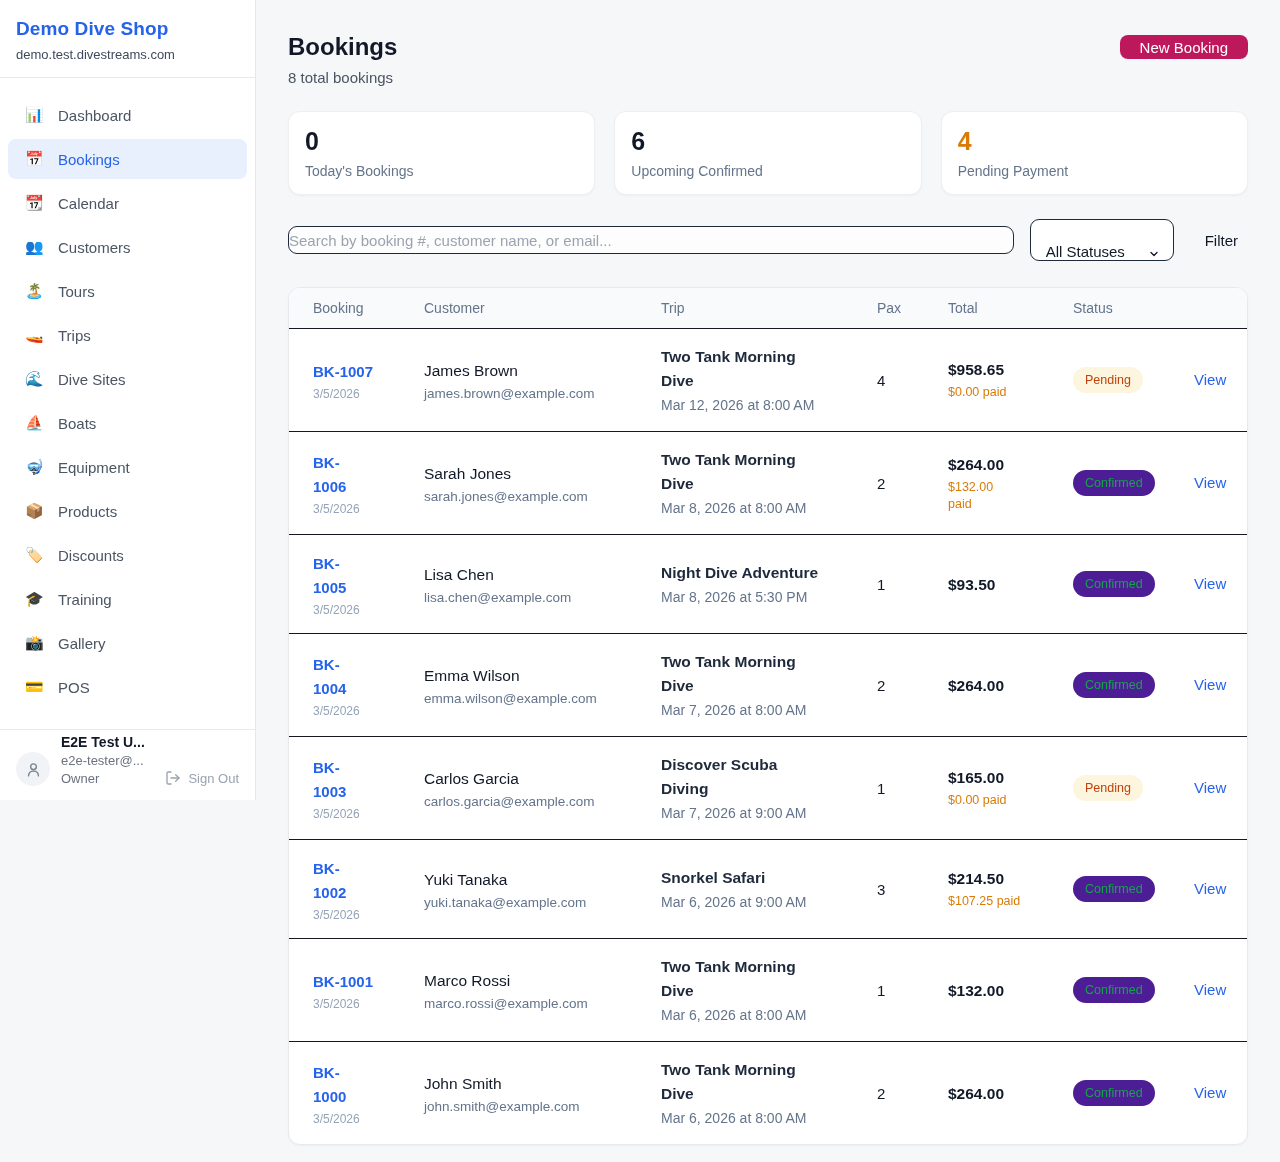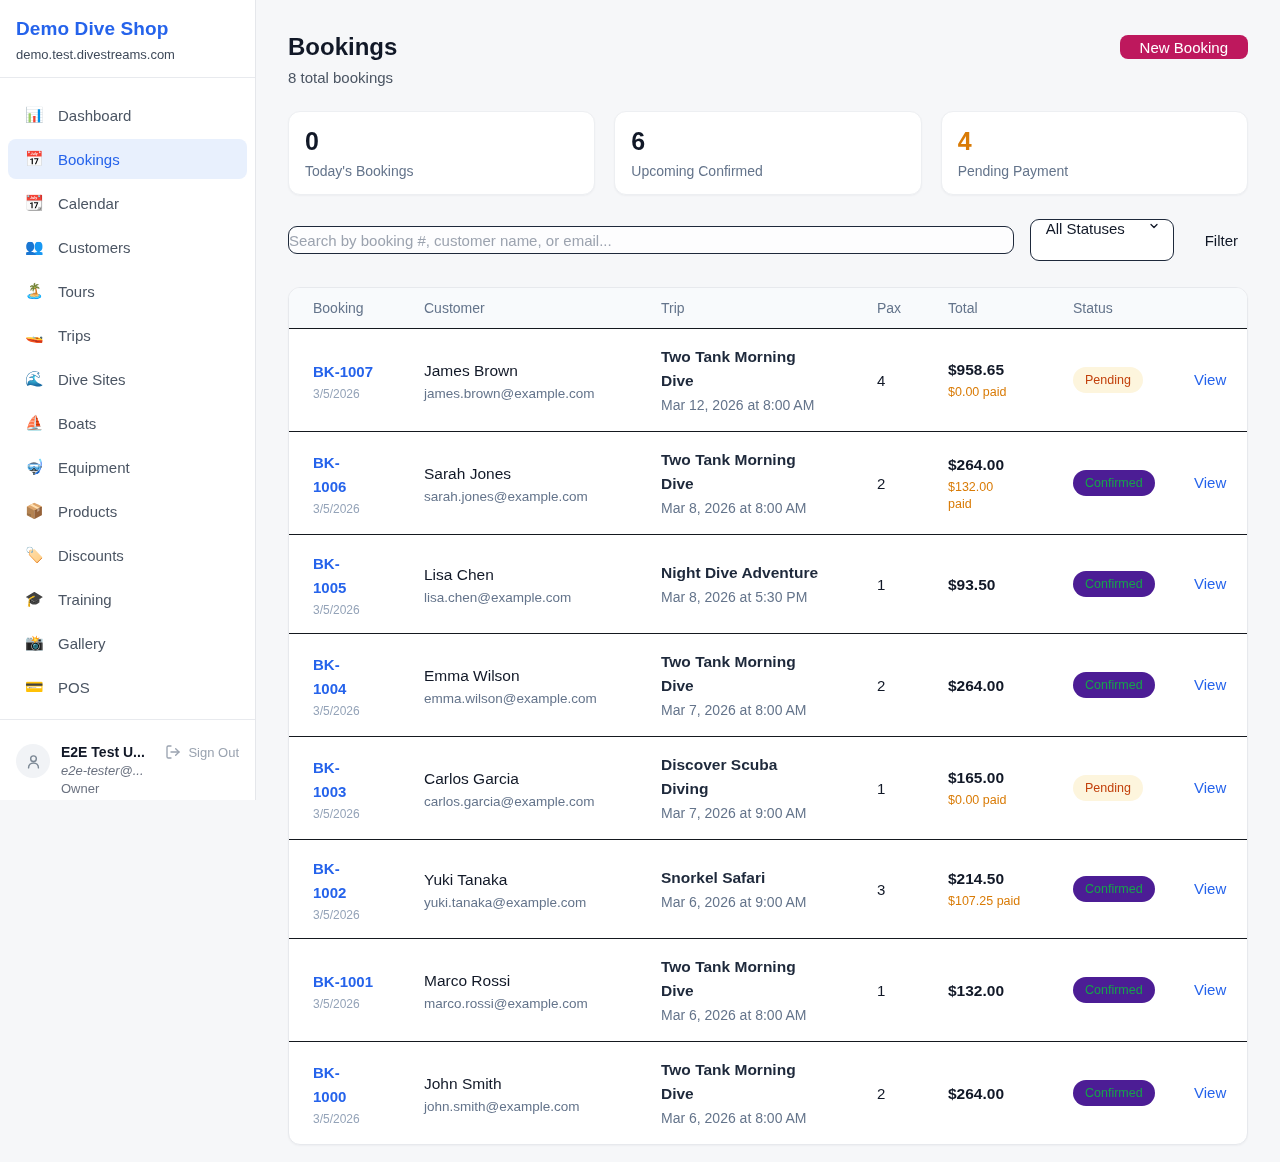--- a/index.html
+++ b/index.html
@@ -24,30 +24,30 @@
   .brand-domain { font-size:13px; color:#3f4a5a; margin-top:7px; }
   .nav { padding:17px 8px 8px; flex:1; }
   .nav-item {
     display:flex; align-items:center; gap:13px;
     height:40px; margin-bottom:4px; padding:0 10px 0 17px;
     border-radius:8px; font-size:15px; color:#4b5563; cursor:pointer;
   }
   .nav-item.active { background:#e8f0fd; color:#2563eb; }
   .nav-icon { width:20px; font-size:15px; text-align:center; flex:0 0 20px; }
   .sidebar-footer {
-    border-top:1px solid #e8eaee; padding:24px 16px 14px;
-    display:flex; align-items:flex-start; gap:11px;
+    border-top:1px solid #e8eaee; padding:4px 16px 14px;
+    display:flex; align-items:flex-end; gap:11px;
   }
   .avatar {
     width:34px; height:34px; border-radius:50%; background:#f1f3f6;
     display:flex; align-items:center; justify-content:center; flex:0 0 34px;
   }
   .user-block { flex:1; min-width:0; }
   .user-name { font-size:14px; font-weight:700; color:#111827; }
-  .user-email { font-size:13px; color:#6b7280; margin-top:3px;font-style:italic; }
+  .user-email { font-size:13px; color:#6b7280; margin-top:3px; }
   .user-role { font-size:13px; color:#6b7280; margin-top:3px; }
   .signout {
     display:flex; align-items:center; gap:7px;
     color:#9aa3b0; font-size:13px; cursor:pointer; white-space:nowrap;
   }
 
   
   .main { position:absolute; left:256px; top:0; width:1024px; padding:33px 32px 32px; }
 
   .page-header { display:flex; justify-content:space-between; align-items:flex-start; }
@@ -68,21 +68,21 @@
   .stat-label { font-size:14px; color:#64748b; margin-top:7px; }
 
   .filter-row { display:flex; align-items:center; margin-top:24px; }
   .search-input {
     flex:1; height:28px; border:1.5px solid #1e293b; border-radius:9px;
     padding:0 0; font-size:15px; font-family:inherit; color:#701a75; background:#fdfdfe; outline:none;
   }
   .search-input::placeholder { color:#9ca3af; }
   .status-select {
     width:144px; height:42px; margin-left:16px; border:1.5px solid #1e293b; border-radius:9px;
-    background:#fff; display:flex; align-items:flex-start; justify-content:space-between;
+    background:#fff; display:flex; align-items:flex-end; justify-content:space-between;
     padding:0 13px 0 15px; font-size:15px; color:#111827; cursor:pointer;
   }
   .filter-btn { font-size:15px; color:#111827; margin:0 10px 0 31px; cursor:pointer; background:none; border:none; font-family:inherit; }
 
   
   .table-card {
     margin-top:26px; background:#fff; border:1px solid #e7e9ed; border-radius:12px;
     box-shadow:0 1px 2px rgba(16,24,40,.04); overflow:hidden;
   }
   .grid-cols {

